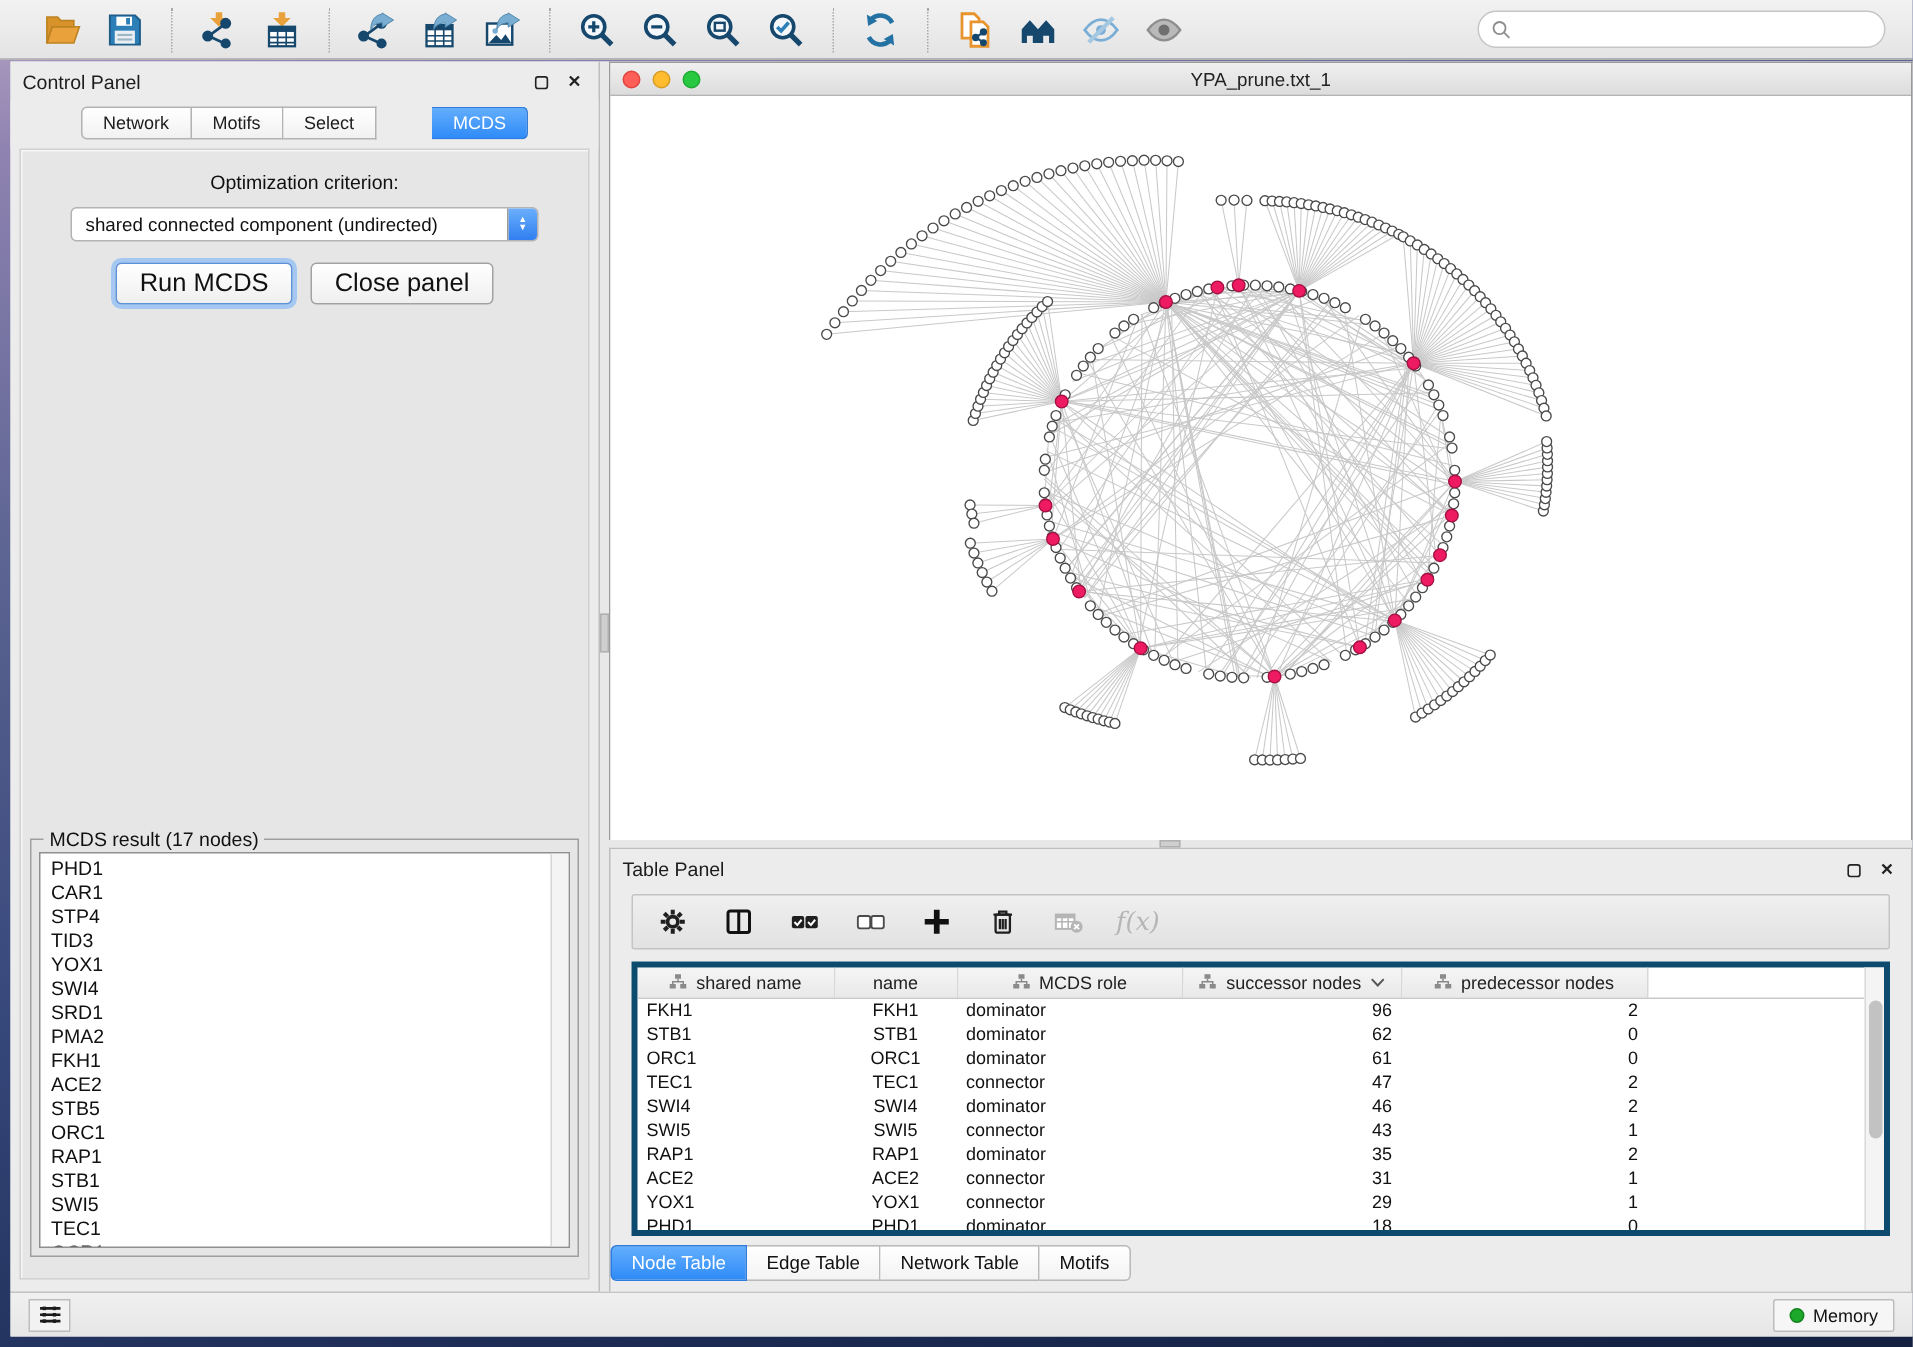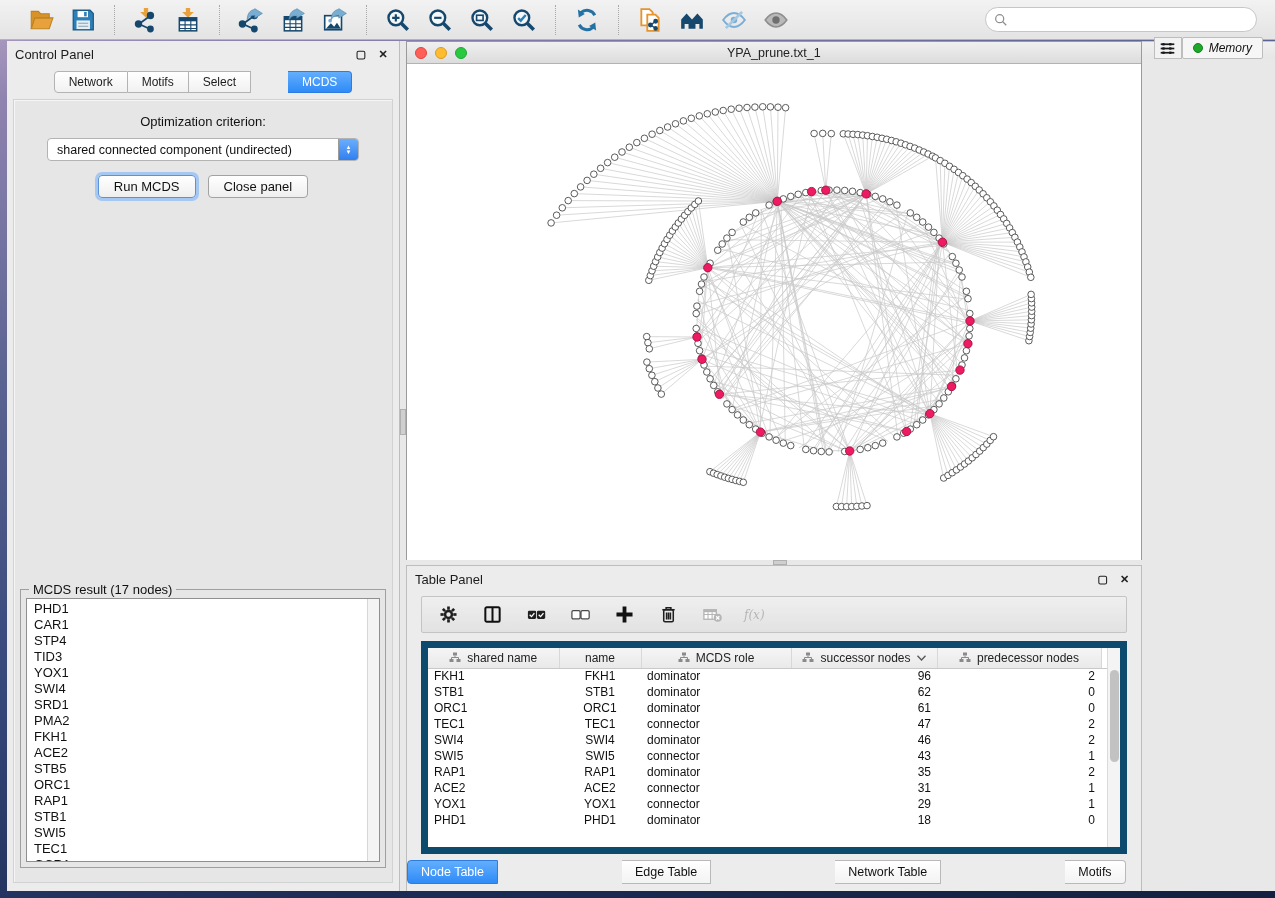--- a/index.html
+++ b/index.html
@@ -13,40 +13,40 @@
     display:flex; align-items:center; padding:0 10px; }
   .tb-group { display:flex; align-items:center; gap:8px; padding:0 14px; }
   .tb-sep { width:0; height:30px; border-left:1px dotted #a8a8a8; }
   .tb-btn { width:34px; height:32px; display:flex; align-items:center; justify-content:center; border-radius:4px; }
   .tb-btn svg { width:26px; height:26px; }
   .tb-search { margin-left:auto; margin-right:8px; width:272px; height:25px; background:#fff;
     border:1px solid #c6c6c6; border-radius:13px; display:flex; align-items:center; padding:0 8px; }
   .tb-search svg { width:14px; height:14px; flex:0 0 auto; }
   .tb-search input { border:none; outline:none; flex:1; font-size:12px; margin-left:5px; background:transparent; }
   
-  .window-body { position:absolute; left:7px; top:41px; right:0; bottom:7px; display:flex; background:#e8e8e8; }
+  .window-body { position:absolute; left:7px; top:41px; right:0; bottom:7px; display:flex; flex-direction:column; background:#e8e8e8; }
   .main-row { flex:1; display:flex; min-height:0; }
   
   .control-panel { width:393px; display:flex; flex-direction:column; background:#ececec; border-right:1px solid #bdbdbd; }
   .panel-titlebar { height:26px; display:flex; align-items:center; padding:0 8px; font-size:13px; color:#1c1c1c; }
   .panel-titlebar .spacer { flex:1; }
   .win-ctl { width:16px; height:16px; display:flex; align-items:center; justify-content:center; font-size:11px; color:#222; margin-left:6px; font-weight:bold; }
   .cp-tabs { display:flex; justify-content:center; padding:4px 0 6px 0; background:#ececec; }
   .cp-tab { font-size:12px; padding:3px 14px; background:linear-gradient(#ffffff,#f1f1f1); border:1px solid #b3b3b3; border-left:none; color:#1c1c1c; }
   .cp-tab:first-child { border-left:1px solid #b3b3b3; border-radius:4px 0 0 4px; }
   .cp-tab:last-child { border-radius:0 4px 4px 0;margin-left:37px; }
   .cp-tab.selected { background:linear-gradient(#63aefd,#2f8bf7); color:#fff; border-color:#2f7ce0; }
   .cp-body { flex:1; background:#e6e6e6; border-top:1px solid #cfcfcf; padding-top:14px; display:flex; flex-direction:column; min-height:0; box-shadow: inset 1px 1px 0 #f6f6f6; margin:0 6px 8px 6px; border:1px solid #d2d2d2; }
   .opt-label { text-align:center; font-size:13px; color:#111; margin-bottom:9px; }
   .select-box { margin:0 auto; width:312px; height:23px; background:#fff; border:1px solid #b3b3b3; border-radius:4px; display:flex; align-items:center; overflow:hidden; }
   .select-box .val { flex:1; font-size:12.5px; padding:0 9px; color:#111; white-space:nowrap; }
   .select-box .stepper { width:20px; height:23px; background:linear-gradient(#6db1fd,#2e7df0); display:flex; flex-direction:column; align-items:center; justify-content:center; color:#fff; border-left:1px solid #9a9a9a; }
   .select-box .stepper span { font-size:6px; line-height:5px; }
   .cp-buttons { display:flex; justify-content:center; gap:12px; margin-top:14px; }
-  .btn { font-size:13px; padding:3px 15px; background:linear-gradient(#ffffff,#efefef); border:1px solid #a2a2a2; border-radius:4px; color:#111; }
+  .btn { font-size:17px; padding:3px 15px; background:linear-gradient(#ffffff,#efefef); border:1px solid #a2a2a2; border-radius:4px; color:#111; }
   .btn.focused { box-shadow:0 0 0 3px #a5c8f3; border-color:#5e92d8; }
   .result-group { margin:auto 6px 14px 6px; height:279px; border:1px solid #9f9f9f; position:relative; background:#e6e6e6; }
   .result-legend { position:absolute; top:-8px; left:8px; background:#e6e6e6; font-size:13px; padding:0 4px; color:#111; }
   .result-list { position:absolute; inset:8px 5px 5px 5px; background:#fff; border:1px solid #8f8f8f; overflow:hidden; display:flex; }
   .result-items { flex:1; padding:2px 0 0 7px; font-size:13px; line-height:16px; color:#111; }
   .result-scroll { width:12px; background:#f4f4f4; border-left:1px solid #d7d7d7; }
   
   .right-col { flex:1; display:flex; flex-direction:column; min-width:0; position:relative; }
   .v-splitter { width:6px; background:#e8e8e8; position:relative; }
   .v-splitter .grip { position:absolute; left:0; top:368px; width:6px; height:26px; background:#cfcfcf; border:1px solid #b0b0b0; }
@@ -60,38 +60,38 @@
   .net-title { position:absolute; left:0; right:0; text-align:center; font-size:12.5px; color:#222; }
   .net-canvas { flex:1; background:#fff; position:relative; overflow:hidden; }
   .net-canvas svg { position:absolute; inset:0; }
   .h-gap { height:5px; background:#e8e8e8; position:relative; }
   .h-gap .grip { position:absolute; left:367px; top:0; width:14px; height:5px; background:#cfcfcf; border:1px solid #b0b0b0; }
   
   .table-panel { flex:1; background:#ececec; border:1px solid #bdbdbd; border-bottom:none; display:flex; flex-direction:column; min-height:0; }
   .tp-toolbar { margin:4px 14px 8px 14px; height:37px; background:linear-gradient(#efefef,#e2e2e2); border:1px solid #c4c4c4; border-radius:2px; display:flex; align-items:center; gap:20px; padding:0 14px; }
   .tp-btn { width:24px; height:24px; display:flex; align-items:center; justify-content:center; }
   .tp-btn svg { width:21px; height:21px; }
-  .tp-btn.fx { font-family:"DejaVu Serif", serif; font-style:italic; font-size:12px; color:#b5b5b5; width:auto; }
-  .tp-table-wrap { margin:0 14px; flex:1; background:#fff; border:7px solid #0c4a6e; display:flex; min-height:0; position:relative; }
+  .tp-btn.fx { font-family:"DejaVu Serif", serif; font-style:italic; font-size:17px; color:#b5b5b5; width:auto; }
+  .tp-table-wrap { margin:0 14px; flex:1; background:#fff; border:4px solid #0c4a6e; display:flex; min-height:0; position:relative; }
   .tp-table { flex:1; overflow:hidden; }
   table.data { border-collapse:collapse; table-layout:fixed; width:100%; }
   table.data th { height:20px; background:linear-gradient(#f5f5f5,#e9e9e9); border-right:1px solid #d8d8d8; border-bottom:1px solid #c9c9c9; font-weight:normal; font-size:12px; color:#222; white-space:nowrap; overflow:hidden; }
   table.data th .th-inner { display:flex; align-items:center; justify-content:center; gap:6px; padding:0 6px; }
   table.data th.filler, table.data td.filler { background:#fff; border-right:none; }
   table.data td { height:16px; font-size:12px; color:#111; padding:0 6px; white-space:nowrap; overflow:hidden; border:none; }
   td.al { text-align:left; } td.ac { text-align:center; } td.ar { text-align:right; }
   .tp-scroll { width:13px; background:#f4f4f4; border-left:1px solid #dadada; position:relative; }
   .tp-scroll .thumb { position:absolute; left:2px; width:9px; top:22px; height:92px; background:#c2c2c2; border-radius:5px; }
-  .tp-tabs { display:flex; justify-content:space-between; padding:6px 15px 7px 0; }
+  .tp-tabs { display:flex; justify-content:flex-start; padding:6px 15px 7px 0; }
   .tp-tab { font-size:12.5px; padding:4px 13px; background:linear-gradient(#ffffff,#f3f3f3); border:1px solid #b9b9b9; border-left:none; color:#111; }
   .tp-tab:first-child { border-left:1px solid #b9b9b9; border-radius:4px 0 0 4px; }
   .tp-tab:last-child { border-radius:0 4px 4px 0; }
   .tp-tab.selected { background:linear-gradient(#63aefd,#2f8bf7); color:#fff; border-color:#2f7ce0; }
   
-  .statusbar { height:18px; background:linear-gradient(#f0f0f0,#e6e6e6); border-top:1px solid #c2c2c2; display:flex; align-items:flex-end; padding:0 12px;font-style:italic; }
+  .statusbar { height:30px; background:linear-gradient(#f0f0f0,#e6e6e6); border-top:1px solid #c2c2c2; display:flex; align-items:center; padding:0 12px; }
   .sb-left-btn { width:28px; height:22px; background:#f2f2f2; border:1px solid #bdbdbd; display:flex; align-items:center; justify-content:center; }
   .sb-left-btn svg { width:17px; height:15px; }
   .memory-btn { margin-left:auto; height:22px; background:#f6f6f6; border:1px solid #bdbdbd; border-radius:2px; display:flex; align-items:center; gap:6px; padding:0 10px; font-size:12px; color:#111; }
   .memory-dot { width:10px; height:10px; border-radius:50%; background:#1ea82b; border:1px solid #13831d; }
 </style>
 </head>
 <body>
 
 <div class="toolbar">
   <div id="tb-groups" style="display:flex;align-items:center;">

